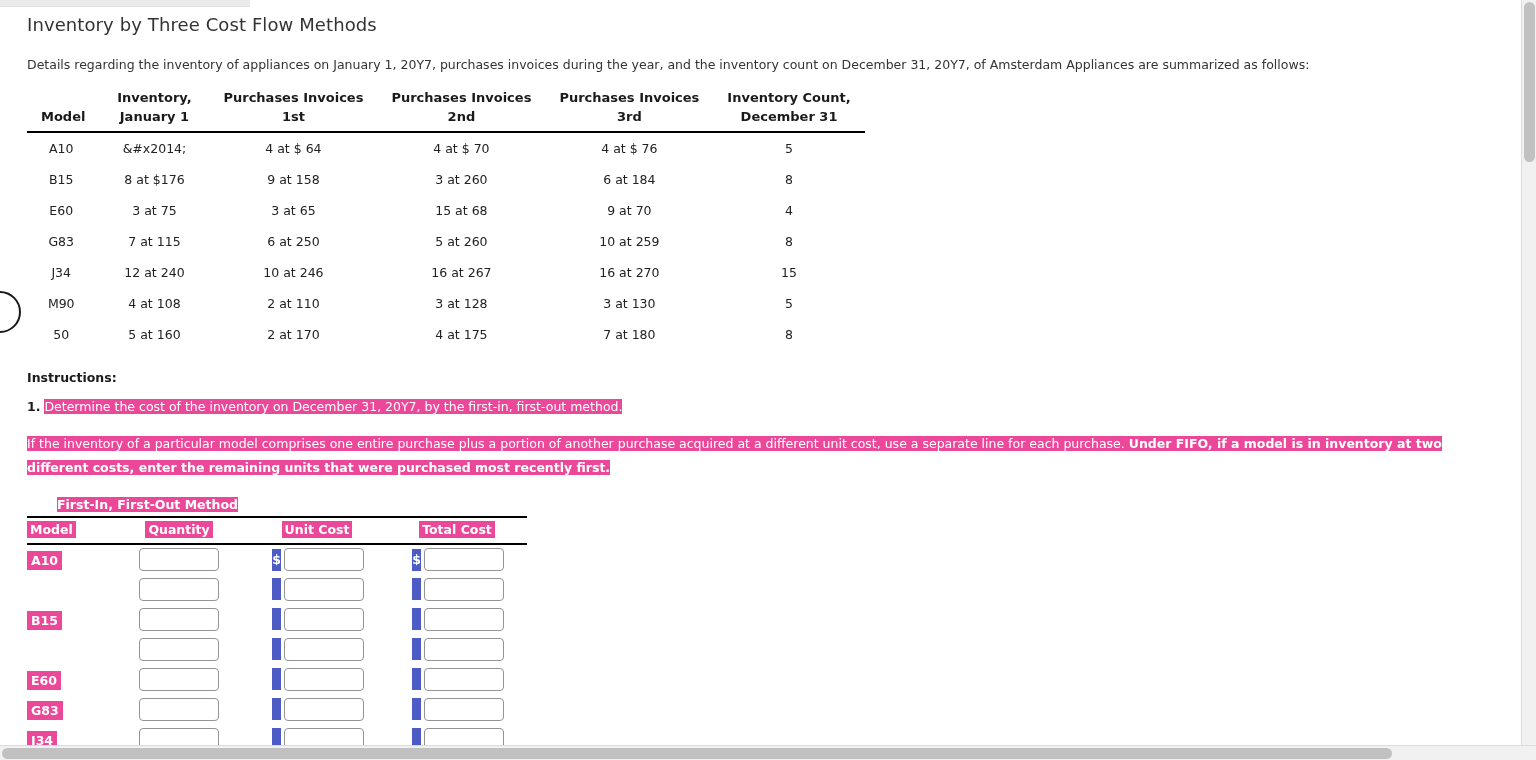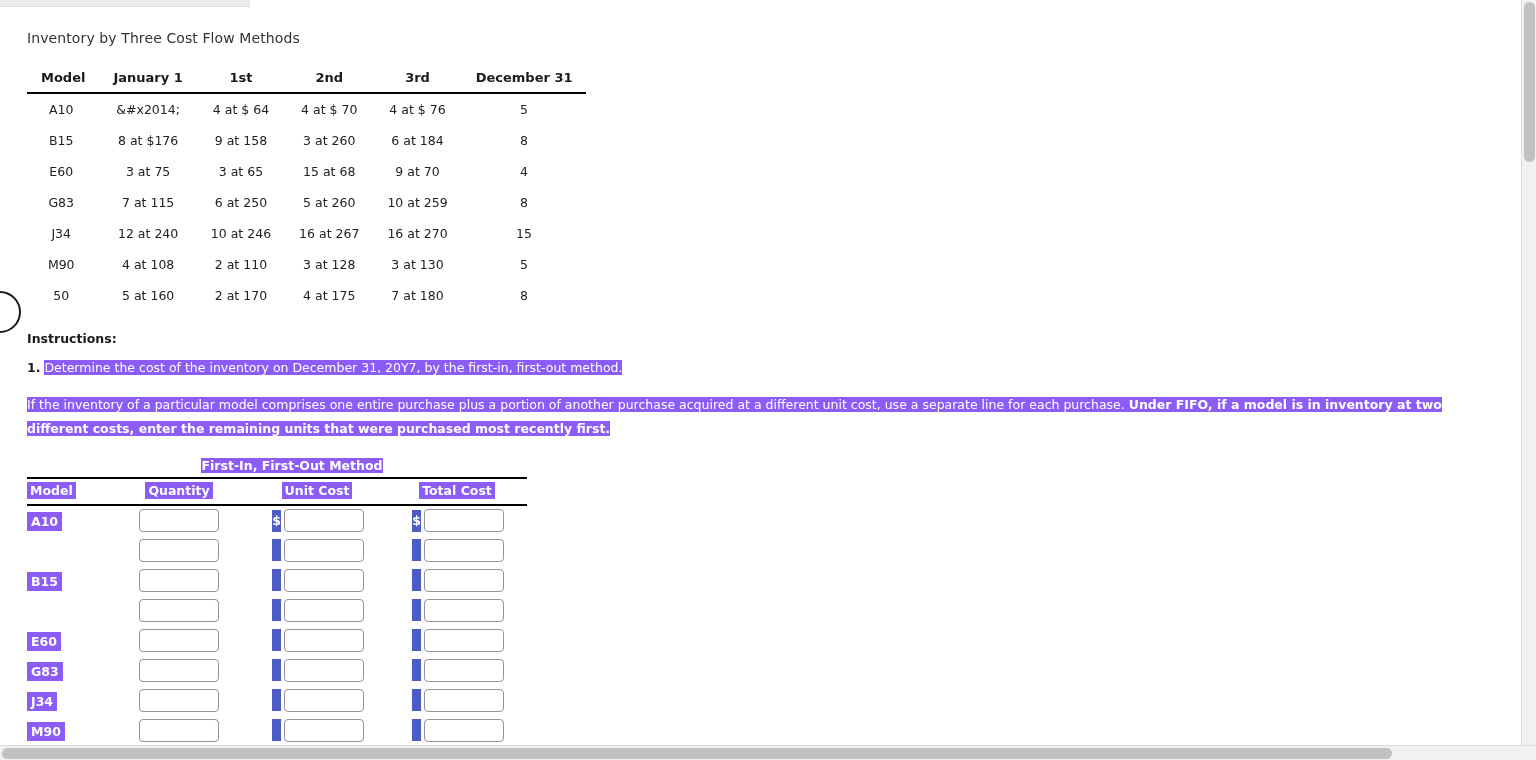--- a/index.html
+++ b/index.html
@@ -36,23 +36,23 @@
 
   
   .content {
     position: absolute;
     left: 0; top: 0;
     width: 1520px;
     padding: 14px 0 0 27px;
   }
 
   .doc-title {
-    font-size: 14px;
+    font-size: 18px;
     color: #333333;
-    margin: 16px 0 22px 0;
+    margin: 0 0 22px 0;
     letter-spacing: .1px;
   }
 
   .intro {
     font-size: 12.5px;
     color: #333333;
     margin: 0 0 16px 0;
     white-space: nowrap;
   }
 
@@ -101,40 +101,39 @@
     font-size: 12.5px;
     margin: 0 0 18px 0;
     color: #1a1a1a;
   }
   .instr-num {
     font-weight: bold;
     display: inline-block;
     padding-right: 4px;
   }
   .sel {
-    background: #8b5cf6;
+    background: #ec4899;
     color: #ffffff;
   }
   .instr-para {
     font-size: 12.5px;
     line-height: 24px;
     color: #1a1a1a;
     margin: 0 0 14px 0;
     max-width: 1480px;
   }
   .instr-para b { font-weight: bold; }
 
   
   .fifo-wrap {
     margin-top: 6px;
     width: 500px;
     position: relative;
   }
   .fifo-title-row {
-    text-align: center;
     padding-left: 30px;
     margin-bottom: 2px;
   }
   .fifo-title {
     font-size: 12.5px;
     font-weight: bold;
   }
   table.fifo {
     border-collapse: collapse;
     width: 500px;
@@ -235,23 +234,32 @@
   <div class="top-stub"></div>
 
   <div class="edge-circle">
     
   </div>
 
   <div class="content">
 
     <div class="doc-title">Inventory by Three Cost Flow Methods</div>
 
+    <div class="intro">Details regarding the inventory of appliances on January 1, 20Y7, purchases invoices during the year, and the inventory count on December 31, 20Y7, of Amsterdam Appliances are summarized as follows:</div>
 
     <table class="data">
       <thead>
+        <tr class="hdr1">
+          <th class="col-model"></th>
+          <th class="col-inv1">Inventory,</th>
+          <th class="col-p1">Purchases Invoices</th>
+          <th class="col-p2">Purchases Invoices</th>
+          <th class="col-p3">Purchases Invoices</th>
+          <th class="col-cnt">Inventory Count,</th>
+        </tr>
         <tr class="hdr2">
           <th>Model</th>
           <th>January 1</th>
           <th>1st</th>
           <th>2nd</th>
           <th>3rd</th>
           <th>December 31</th>
         </tr>
       </thead>
       <tbody id="data-body">

